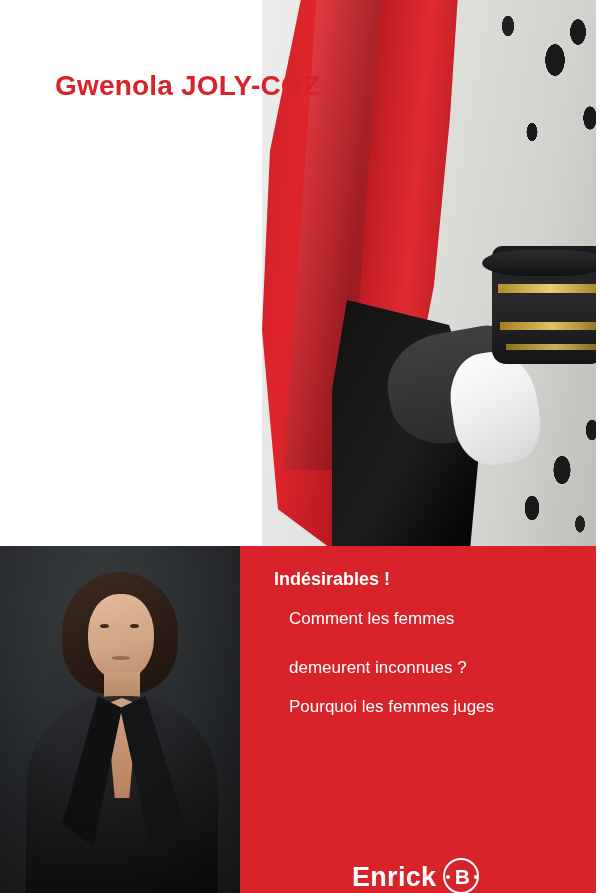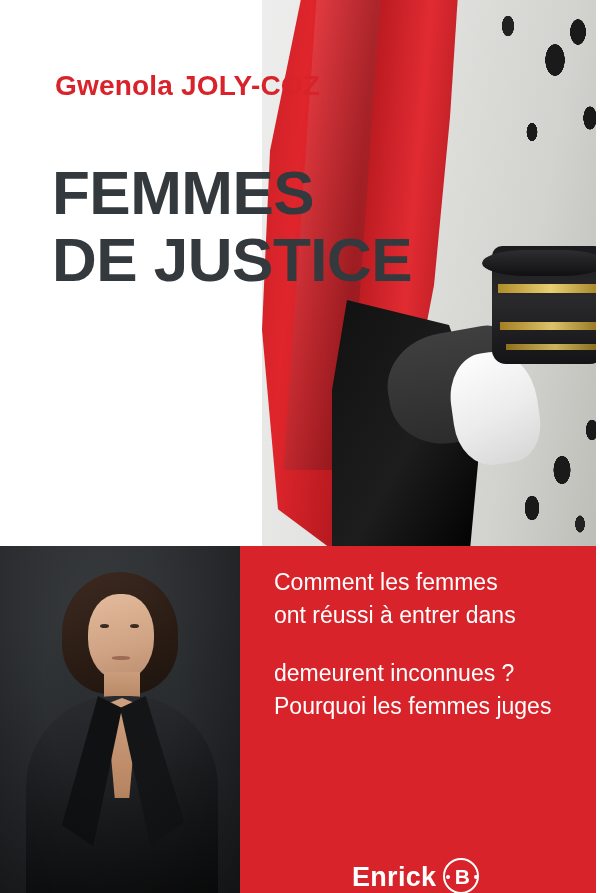--- a/index.html
+++ b/index.html
@@ -271,23 +271,23 @@
     color: #ffffff;
   }
   .blurb-group { margin-bottom: 24px; }
   .blurb-head {
     font-size: 18px;
     font-weight: bold;
     line-height: 1.45;
     margin: 0 0 2px 0;
   }
   .blurb-line {
-    font-size: 23px;
+    font-size: 17px;
     line-height: 1.45;
-    margin: 0;
+    margin: 15px;
   }
 
   
   .publisher {
     position: absolute;
     left: 352px;
     top: 280px;
     display: flex;
     align-items: center;
     gap: 7px;
@@ -348,45 +348,41 @@
     <div class="glove"></div>
     <div class="hat-body"></div>
     <div class="hat-brim"></div>
     <div class="hat-gold-1"></div>
     <div class="hat-gold-2"></div>
     <div class="hat-gold-3"></div>
     <div class="photo-white-left"></div>
   </div>
 
   <div class="author">Gwenola JOLY-COZ</div>
-  <div class="title">
-    <span>FEMMES</span>
-    <span class="line2">DE JUSTICE</span>
-  </div>
 
   <div class="bottom-band">
 
     <div class="portrait">
       <div class="p-hair"></div>
       <div class="p-face"></div>
       <div class="p-eye-l"></div>
       <div class="p-eye-r"></div>
       <div class="p-mouth"></div>
       <div class="p-neck"></div>
       <div class="p-body"></div>
       <div class="p-shirt"></div>
       <div class="p-lapel-l"></div>
       <div class="p-lapel-r"></div>
       <div class="p-vignette"></div>
     </div>
 
     <div class="blurb">
       <div class="blurb-group">
+        <p class="blurb-head">Indésirables !</p>
         <p class="blurb-line">Comment les femmes</p>
-        <p class="blurb-line">ont réussi à entrer dans</p>
       </div>
       <div class="blurb-group">
         <p class="blurb-line">demeurent inconnues ?</p>
         <p class="blurb-line">Pourquoi les femmes juges</p>
       </div>
     </div>
 
     <div class="publisher">
       <span class="pub-word">Enrick</span>
       <span class="pub-mark">

